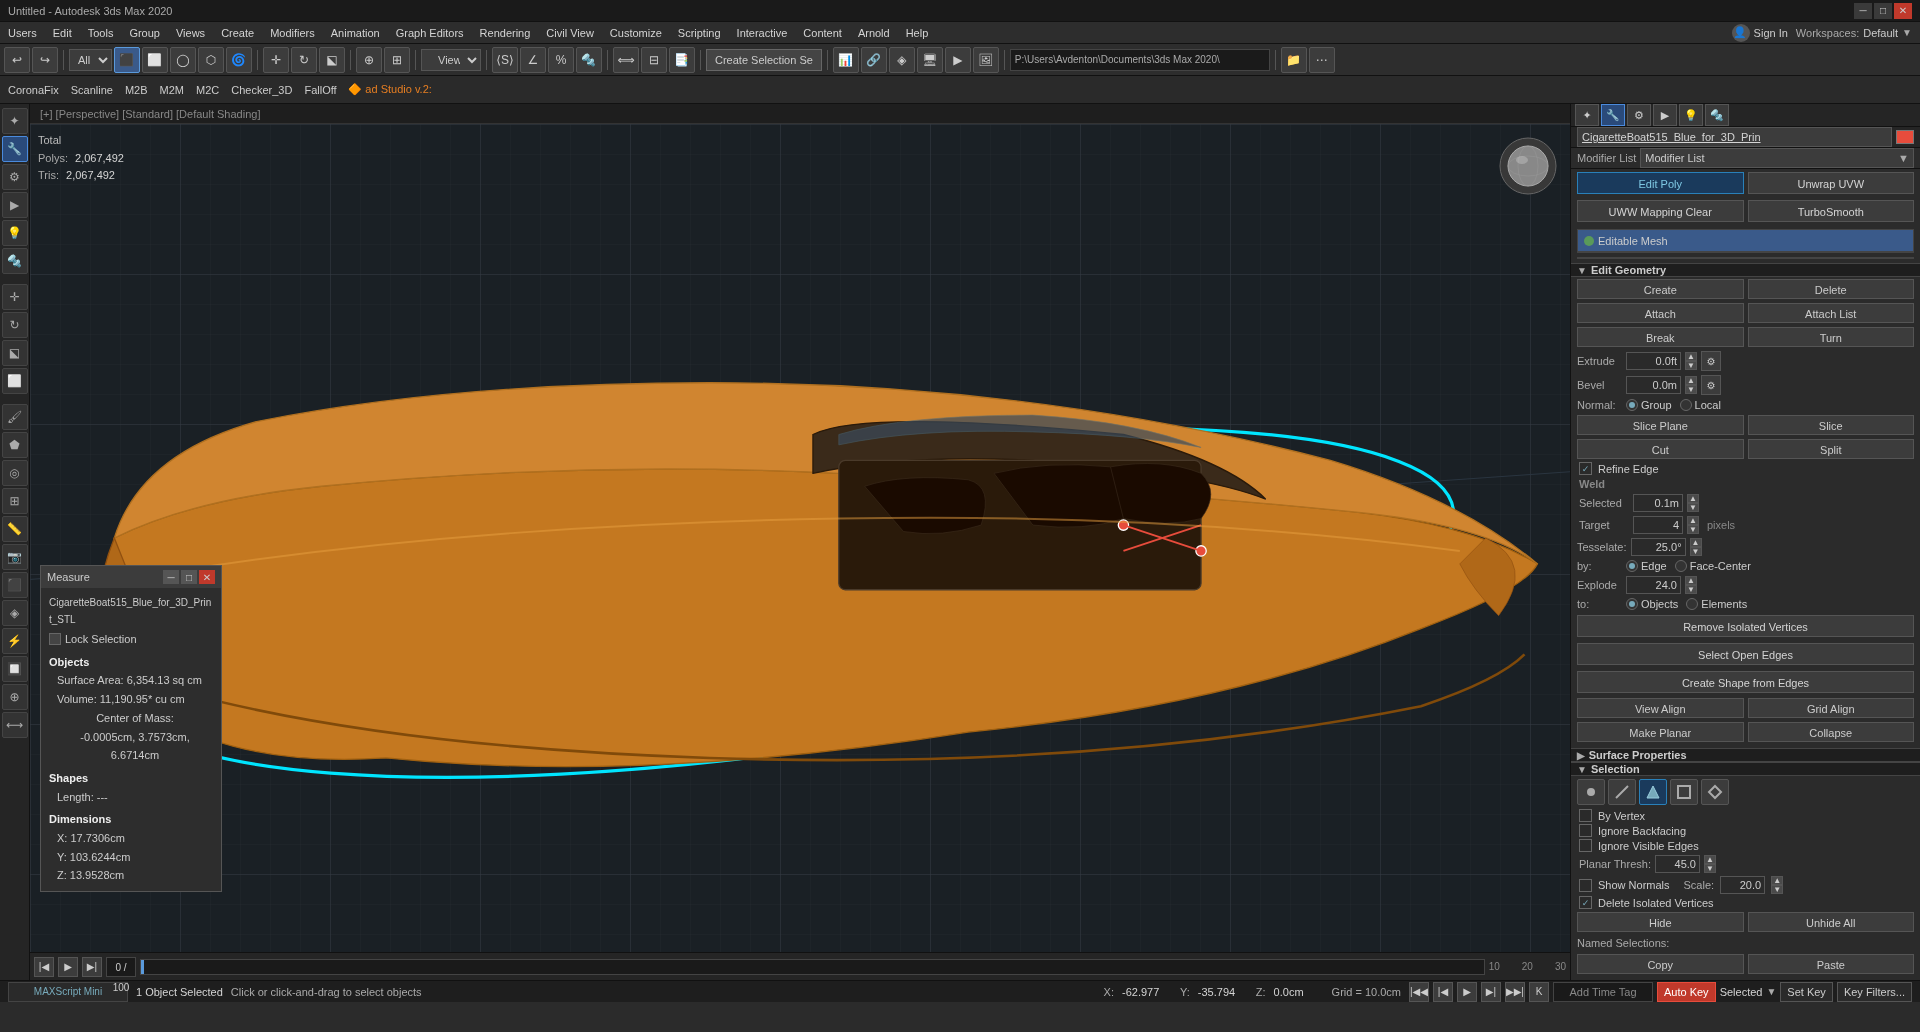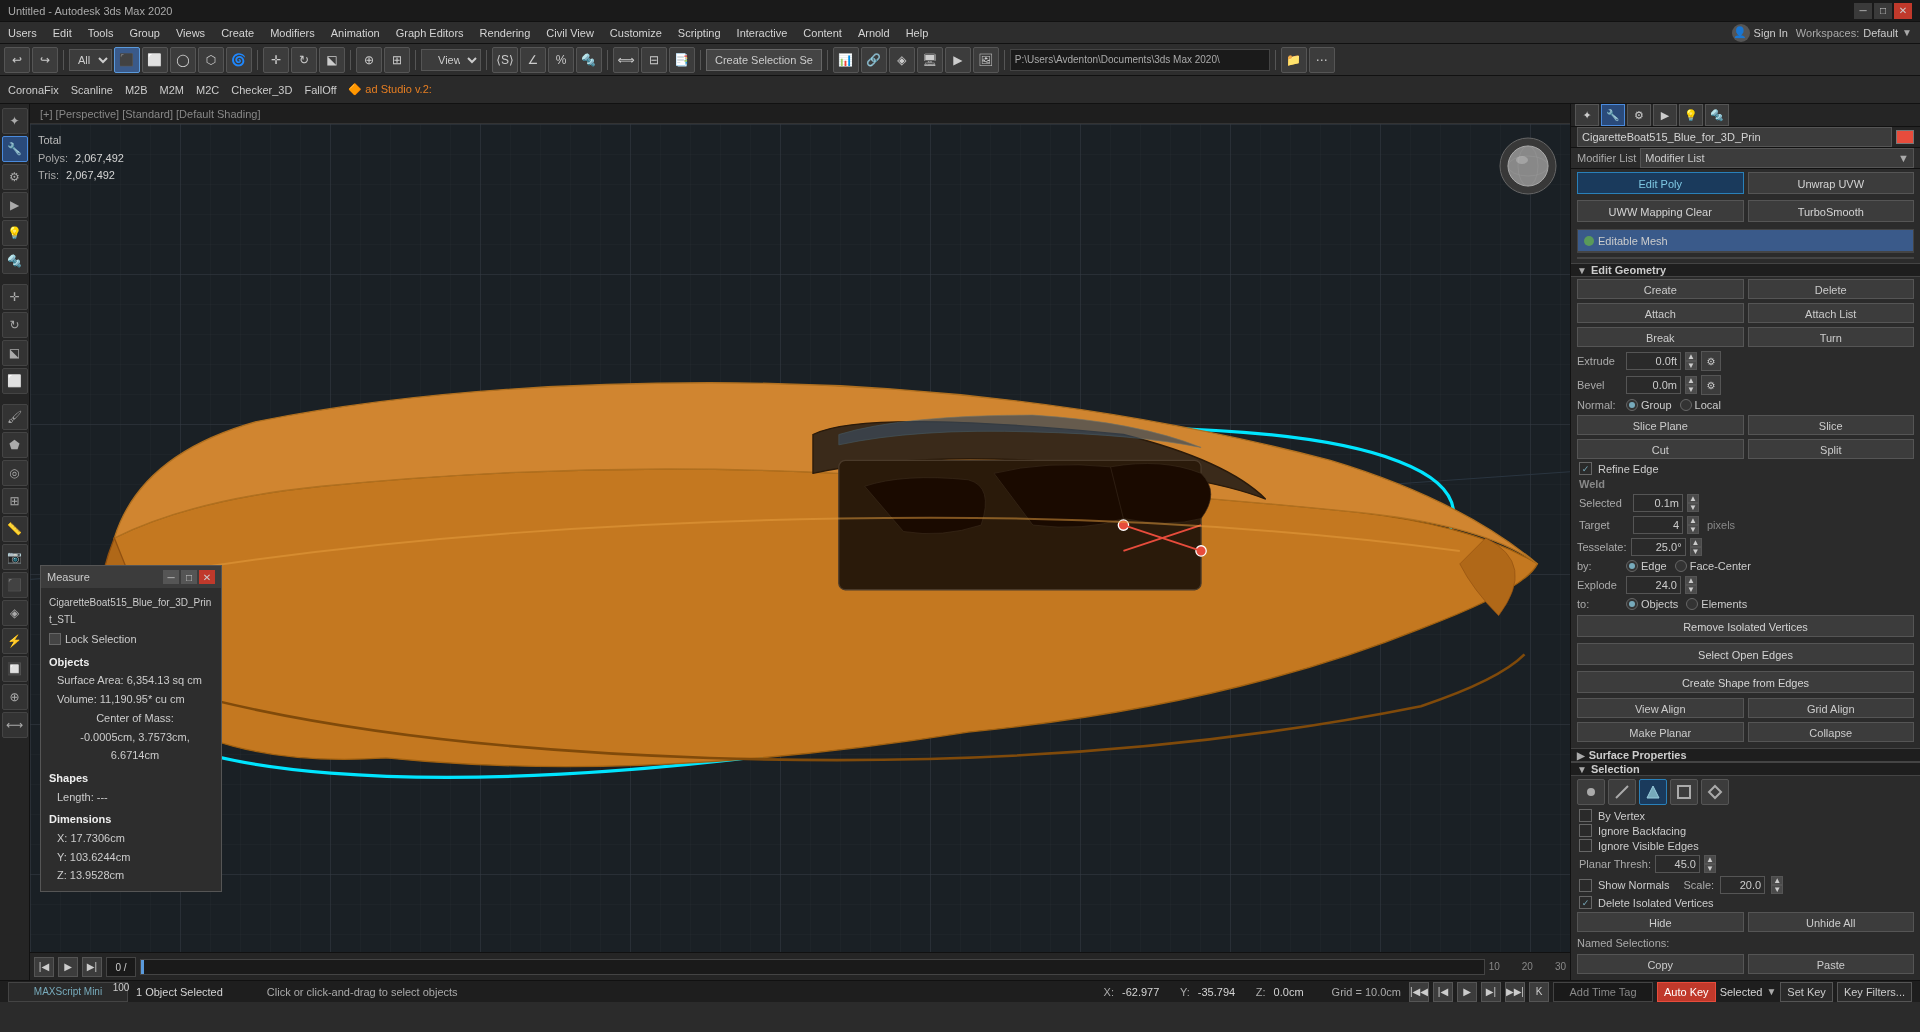--- a/index.html
+++ b/index.html
@@ -305,20 +305,21 @@
 
     
     #obj-name-row {
       height: 26px;
       background: #252525;
       display: flex;
       align-items: center;
       padding: 0 6px;
       border-bottom: 1px solid #111;
       gap: 4px;
+      text-decoration: underline;
     }
     .obj-name-input {
       flex: 1;
       height: 20px;
       background: #3c3c3c;
       border: 1px solid #555;
       color: #d4d4d4;
       font-size: 11px;
       padding: 0 4px;
     }
@@ -581,21 +582,20 @@
       font-size: 11px;
       color: #aaa;
       gap: 8px;
     }
     .status-obj {
       color: #d4d4d4;
     }
     .status-hint {
       flex: 1;
       color: #aaa;
-      margin-left: 36px;
     }
     .tl-btn {
       width: 20px;
       height: 20px;
       background: #3c3c3c;
       border: 1px solid #555;
       color: #ccc;
       font-size: 10px;
       cursor: pointer;
       display: flex;

